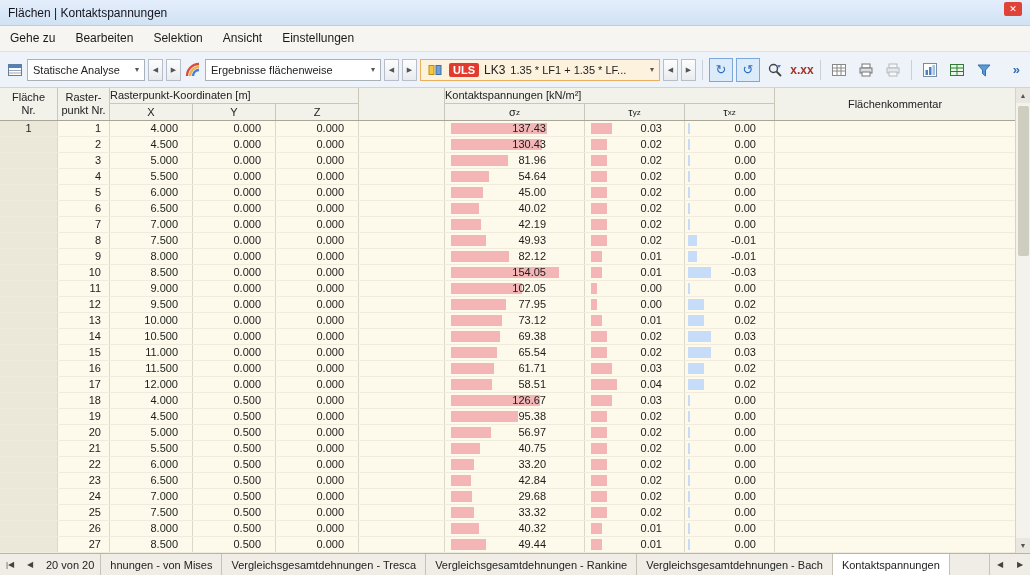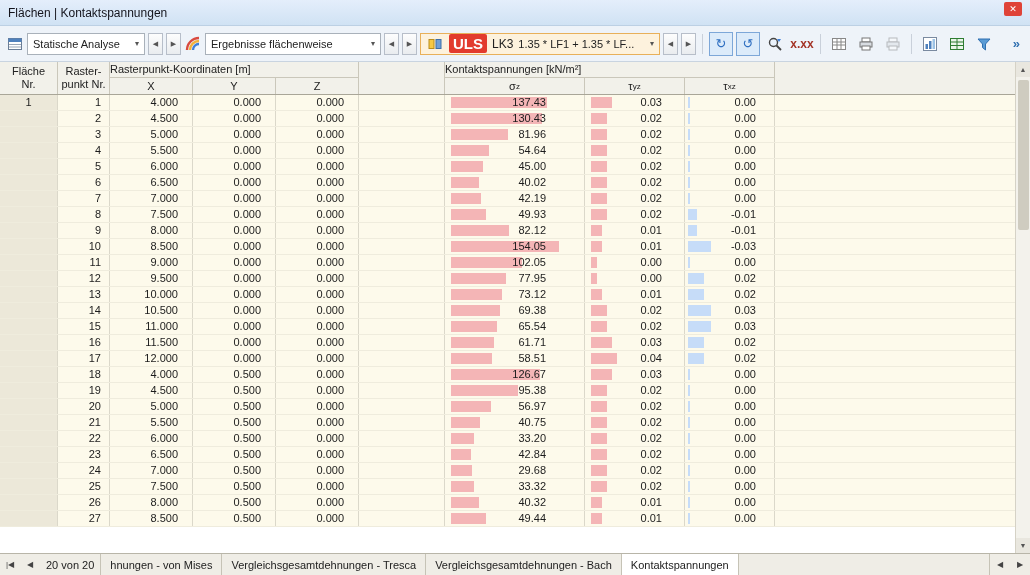--- a/index.html
+++ b/index.html
@@ -27,21 +27,21 @@
   .ticon svg { width:16px; height:16px; }
   .combo { height:22px; background:#fff; border:1px solid #a9b1ba; display:flex;
     align-items:center; padding:0 5px; gap:5px; }
   .combo .combo-text { white-space:nowrap; overflow:hidden; }
   .carrow { margin-left:auto; font-size:8px; color:#555; }
   .w118 { width:118px; } .w172 { width:176px; }
   .combo-orange { width:240px; background:#fdf2dd; border:1px solid #e8b05a; }
   .mini-btn { width:15px; height:22px; border:1px solid #b7bec9;
     background:linear-gradient(#fdfdfd,#e9ecef); font-size:7px; color:#555;
     display:flex; align-items:center; justify-content:center; }
-  .uls { background:#e23b2e; color:#fff; font-size:15px; font-weight:bold;
+  .uls { background:#e23b2e; color:#fff; font-size:11px; font-weight:bold;
     padding:1px 4px; border-radius:2px; }
   .lk { font-size:12px; }
   .sep { width:1px; height:20px; background:#c9d0da; margin:0 3px; }
   .tbtn { width:24px; height:24px; display:flex; align-items:center; justify-content:center; }
   .tbtn svg { width:16px; height:16px; }
   .tbtn.pressed { border:1px solid #7da7d8; background:#dcebfa; }
   .tbtn.disabled { opacity:.45; }
   .arrow-glyph { font-size:13px; color:#2f6fc1; line-height:1; }
   .xdots { font-size:12px; font-weight:bold; color:#a33326; }
   .overflow { margin-left:auto; font-size:13px; color:#2f6fb0; font-weight:bold; padding:0 4px; }
@@ -104,20 +104,33 @@
 
 <div class="window">
 
   <div class="titlebar">
     <span>Flächen | Kontaktspannungen</span>
     <span class="close">
       <span>✕</span>
     </span>
   </div>
 
+  <div class="menubar">
+
+      <div class="menuitem"><span>Gehe zu</span></div>
+
+      <div class="menuitem"><span>Bearbeiten</span></div>
+
+      <div class="menuitem"><span>Selektion</span></div>
+
+      <div class="menuitem"><span>Ansicht</span></div>
+
+      <div class="menuitem"><span>Einstellungen</span></div>
+
+  </div>
 
   <div class="toolbar">
     <span class="ticon">
       <svg viewBox="0 0 16 16">
           <rect x="1.5" y="2.5" width="13" height="11" fill="#fff" stroke="#6a7d96"></rect>
           <rect x="1.5" y="2.5" width="13" height="3.5" fill="#4f81bd"></rect>
           <line x1="2" y1="8.5" x2="14" y2="8.5" stroke="#9aa7b8"></line>
           <line x1="2" y1="11" x2="14" y2="11" stroke="#9aa7b8"></line>
         </svg>
     </span>
@@ -254,20 +267,21 @@
             <div class="hcell c-tyz">
                 <span>τ</span>
                 <sub>yz</sub>
               </div>
             <div class="hcell c-txz">
                 <span>τ</span>
                 <sub>xz</sub>
               </div>
           </div>
         </div>
+        <div class="hcell c-com">Flächenkommentar</div>
       </div>
 
       <div class="tbody">
 
           <div class="trow">
             <div class="cell c-fl">1</div>
             <div class="cell c-nr">1</div>
             <div class="cell c-x num">4.000</div>
             <div class="cell c-y num">0.000</div>
             <div class="cell c-z num">0.000</div>
@@ -876,20 +890,23 @@
     <div class="tabs">
 
         <div class="tab">
           <span>hnungen - von Mises</span>
         </div>
 
         <div class="tab">
           <span>Vergleichsgesamtdehnungen - Tresca</span>
         </div>
 
+        <div class="tab">
+          <span>Vergleichsgesamtdehnungen - Rankine</span>
+        </div>
 
         <div class="tab">
           <span>Vergleichsgesamtdehnungen - Bach</span>
         </div>
 
         <div class="tab active">
           <span>Kontaktspannungen</span>
         </div>
 
     </div>

